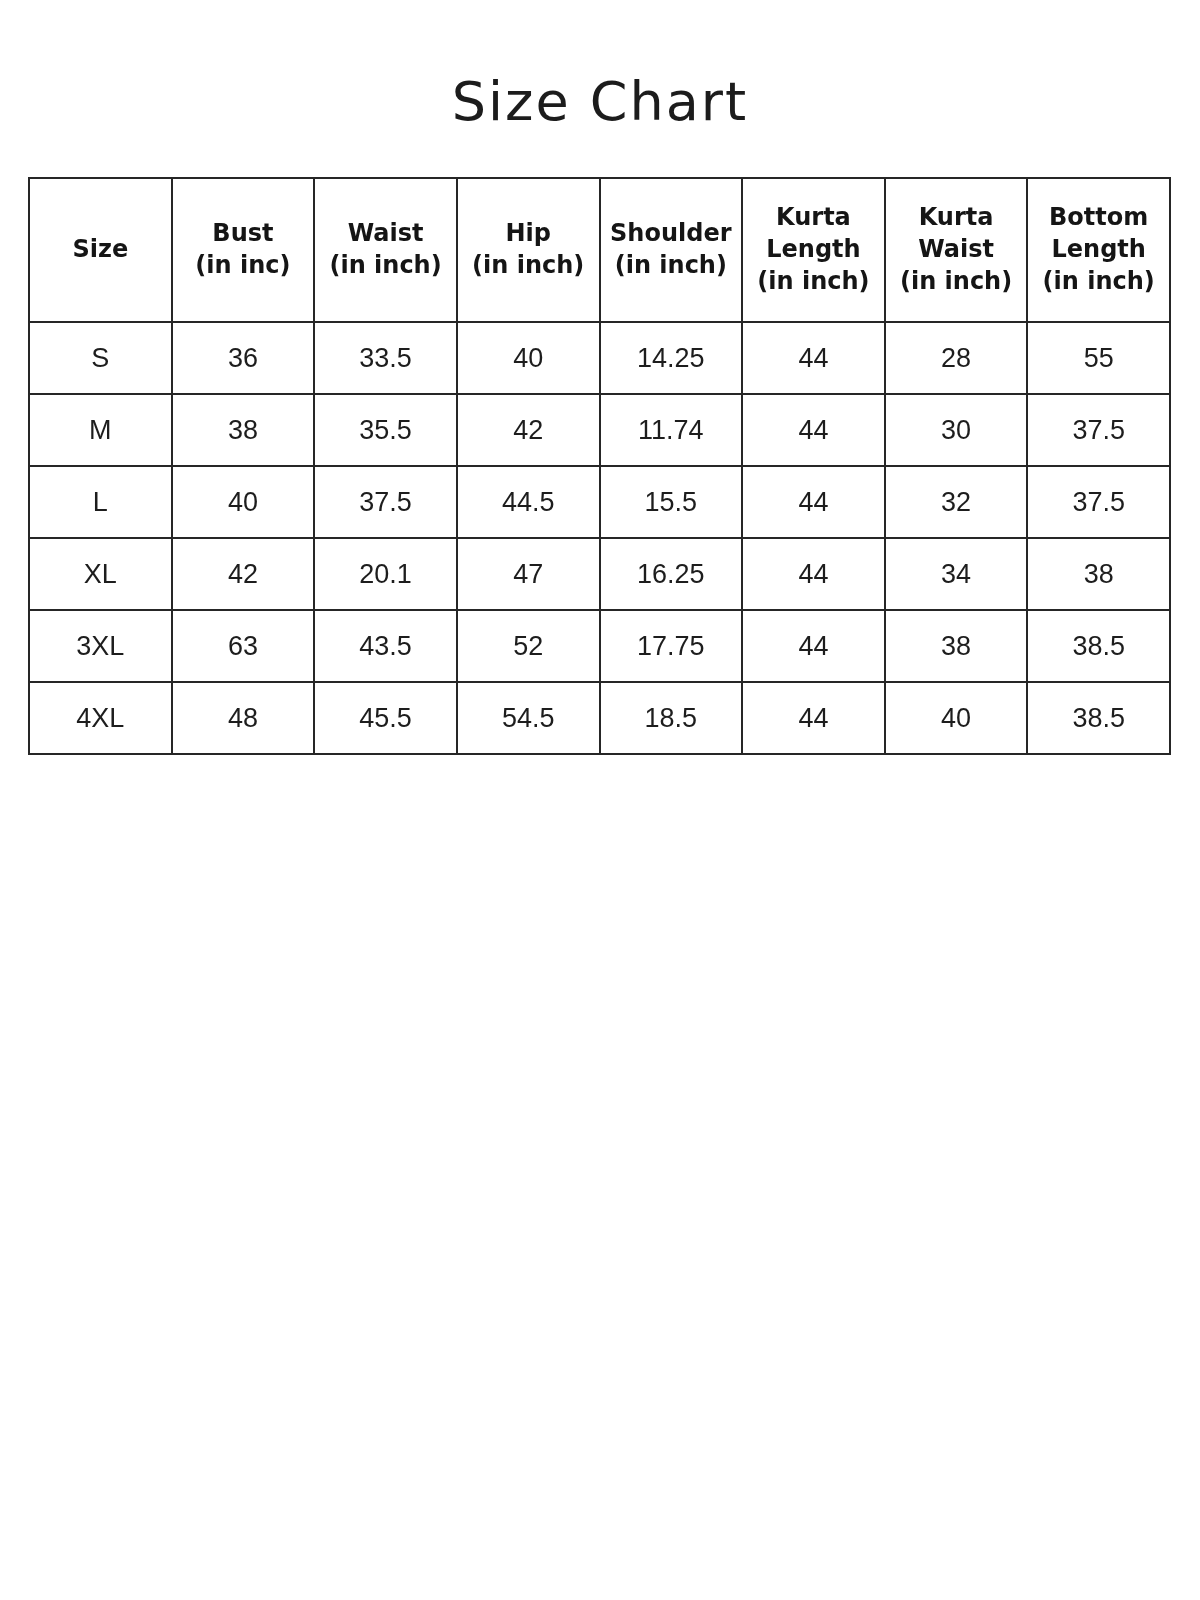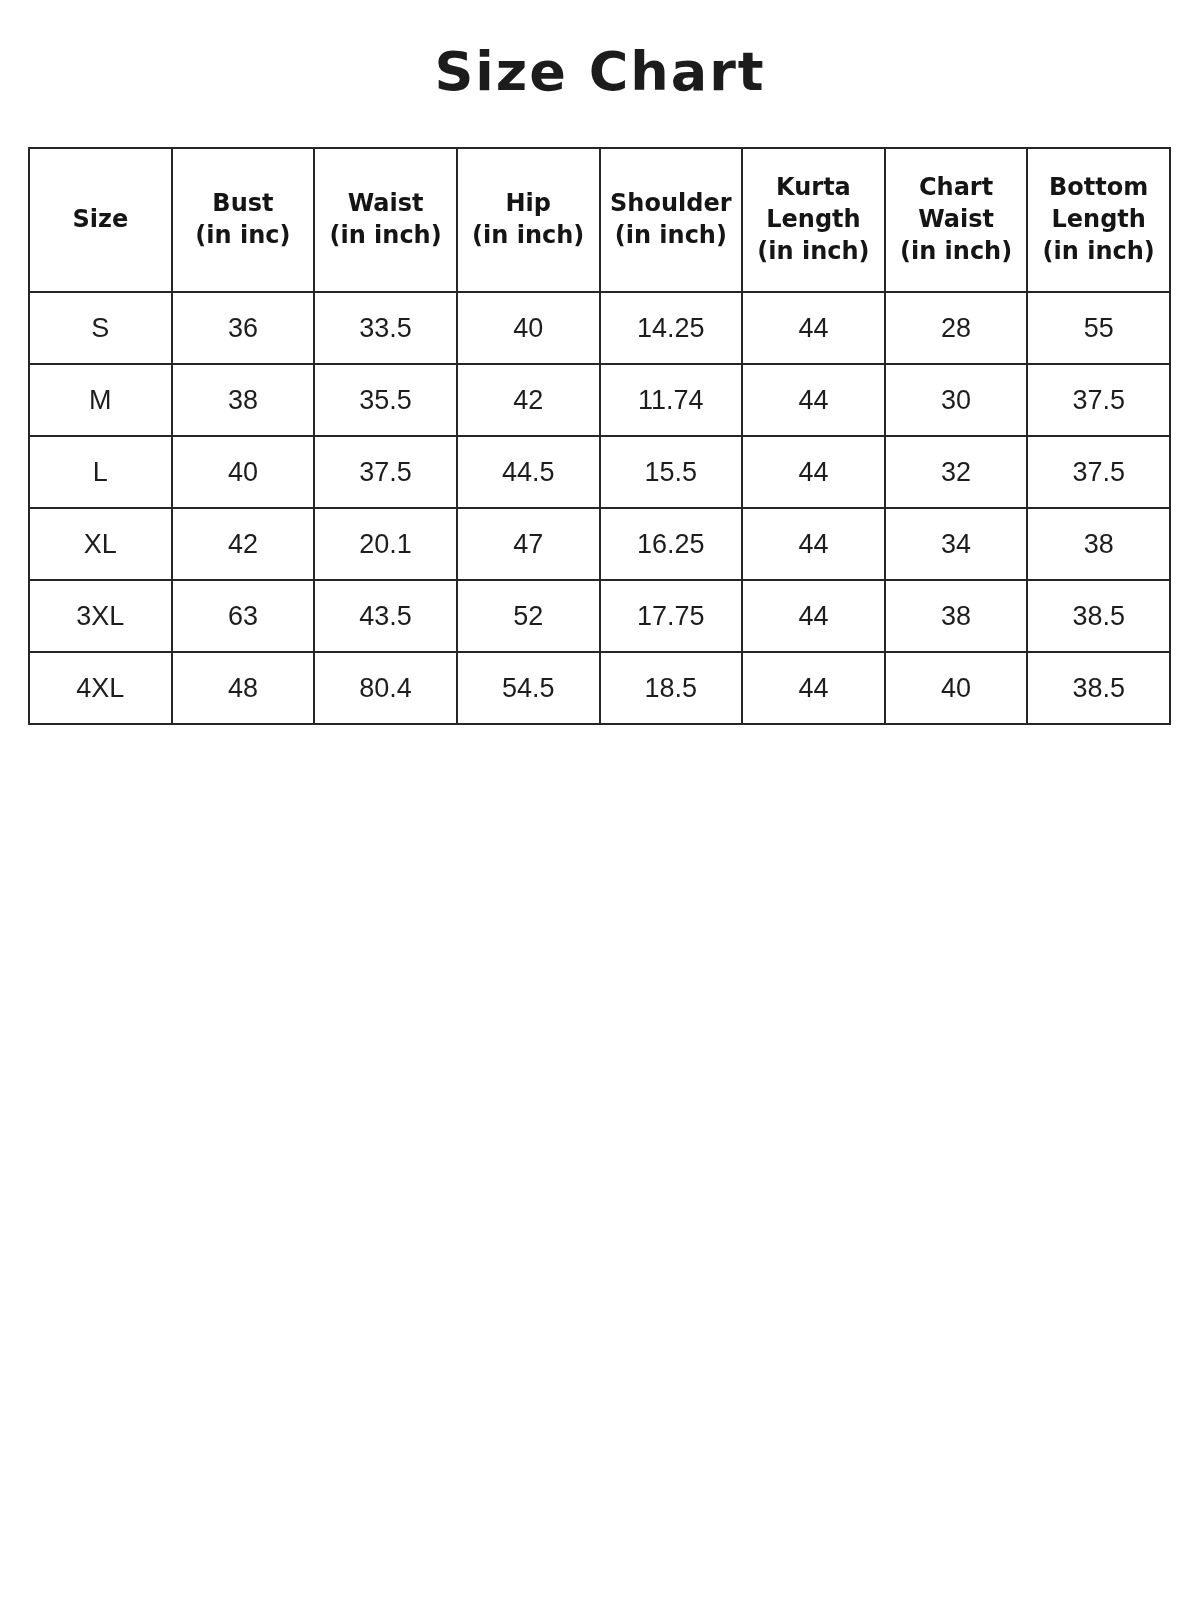--- a/index.html
+++ b/index.html
@@ -14,25 +14,25 @@
     color: #1d1d1d;
   }
   .page {
     width: 1200px;
     height: 1600px;
     position: relative;
     overflow: hidden;
   }
   .title {
     margin: 0;
-    padding-top: 40px;
+    padding-top: 70px;
     text-align: center;
     font-family: "DejaVu Sans", sans-serif;
     font-size: 54px;
-    font-weight: 700;
+    font-weight: 400;
     letter-spacing: 2px;
     color: #1c1c1c;
   }
   table.size-table {
     border-collapse: collapse;
     table-layout: fixed;
     width: 1143px;
     margin: 44px 0 0 28px;
     background: #ffffff;
   }
@@ -90,21 +90,21 @@
         </th>
         <th>
           <span class="col-name">Shoulder</span>
           <span class="col-unit">(in inch)</span>
         </th>
         <th>
           <span class="col-name">Kurta Length</span>
           <span class="col-unit">(in inch)</span>
         </th>
         <th>
-          <span class="col-name">Chart Waist</span>
+          <span class="col-name">Kurta Waist</span>
           <span class="col-unit">(in inch)</span>
         </th>
         <th>
           <span class="col-name">Bottom Length</span>
           <span class="col-unit">(in inch)</span>
         </th>
       </tr>
     </thead>
     <tbody>
       <tr>
@@ -153,21 +153,21 @@
         <td>43.5</td>
         <td>52</td>
         <td>17.75</td>
         <td>44</td>
         <td>38</td>
         <td>38.5</td>
       </tr>
       <tr>
         <td>4XL</td>
         <td>48</td>
-        <td>80.4</td>
+        <td>45.5</td>
         <td>54.5</td>
         <td>18.5</td>
         <td>44</td>
         <td>40</td>
         <td>38.5</td>
       </tr>
     </tbody>
   </table>
 
 </div>

